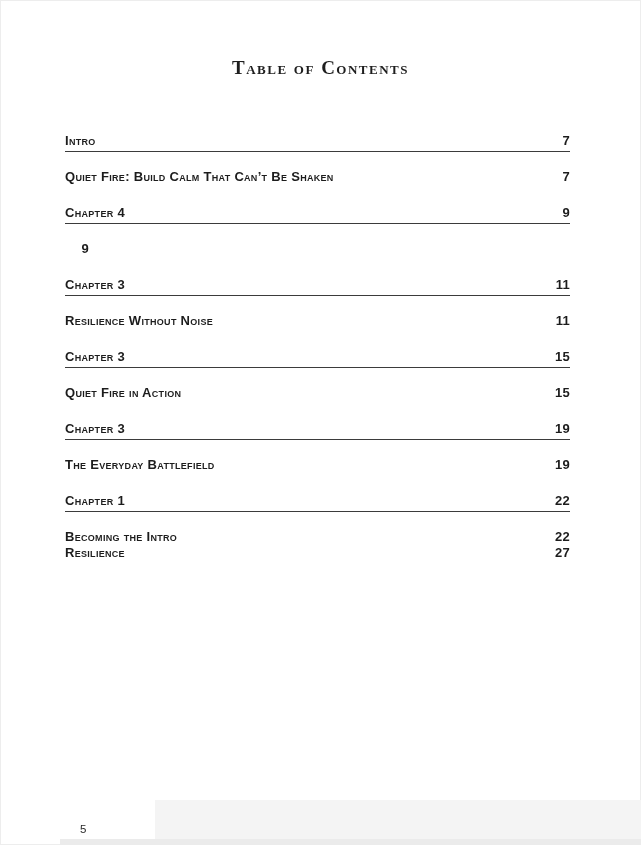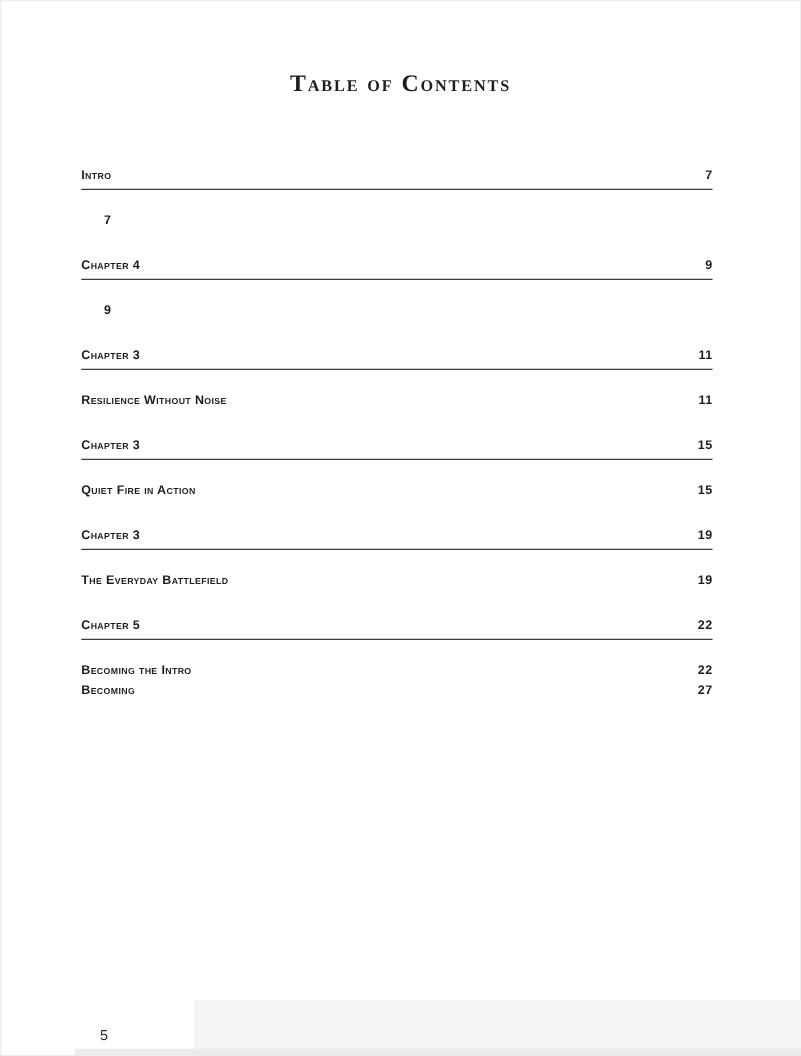--- a/index.html
+++ b/index.html
@@ -36,21 +36,21 @@
     top: 133px;
     width: 505px;
   }
 
   .toc-row {
     display: flex;
     justify-content: space-between;
     align-items: baseline;
     font-weight: 700;
     font-variant: small-caps;
-    font-size: 10px;
+    font-size: 13px;
     letter-spacing: 0.3px;
     color: #1c1c1c;
     line-height: 15px;
   }
 
   .toc-row .label { white-space: nowrap; }
   .toc-row .pagenum { text-align: right; min-width: 24px; }
 
   .toc-row.chapter {
     border-bottom: 1px solid #3b3b3b;
@@ -99,20 +99,21 @@
 <div class="page-title">Table of Contents</div>
 
 <div class="toc">
 
   <div class="toc-row chapter">
     <span class="label">Intro</span>
     <span class="pagenum">7</span>
   </div>
 
   <div class="toc-row sub">
+    <span class="label">Quiet Fire: Build Calm That Can’t Be Shaken</span>
     <span class="pagenum">7</span>
   </div>
 
   <div class="toc-row chapter">
     <span class="label">Chapter 4</span>
     <span class="pagenum">9</span>
   </div>
 
   <div class="toc-row sub">
     <span class="pagenum">9</span>
@@ -142,30 +143,30 @@
     <span class="label">Chapter 3</span>
     <span class="pagenum">19</span>
   </div>
 
   <div class="toc-row sub">
     <span class="label">The Everyday Battlefield</span>
     <span class="pagenum">19</span>
   </div>
 
   <div class="toc-row chapter">
-    <span class="label">Chapter 5</span>
+    <span class="label">Chapter 1</span>
     <span class="pagenum">22</span>
   </div>
 
   <div class="toc-row tight">
     <span class="label">Becoming the Intro</span>
     <span class="pagenum">22</span>
   </div>
 
 
   <div class="toc-row tight">
-    <span class="label">Becoming</span>
+    <span class="label">Resilience</span>
     <span class="pagenum">27</span>
   </div>
 
 </div>
 
 <div class="footer-page-number">5</div>
 
 </body></html>

